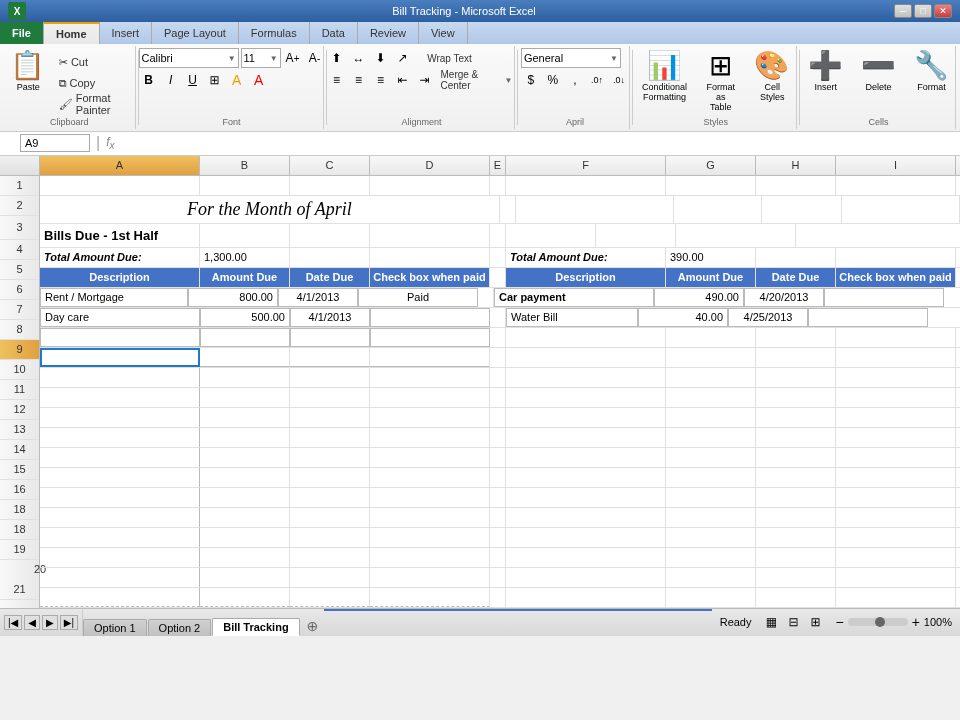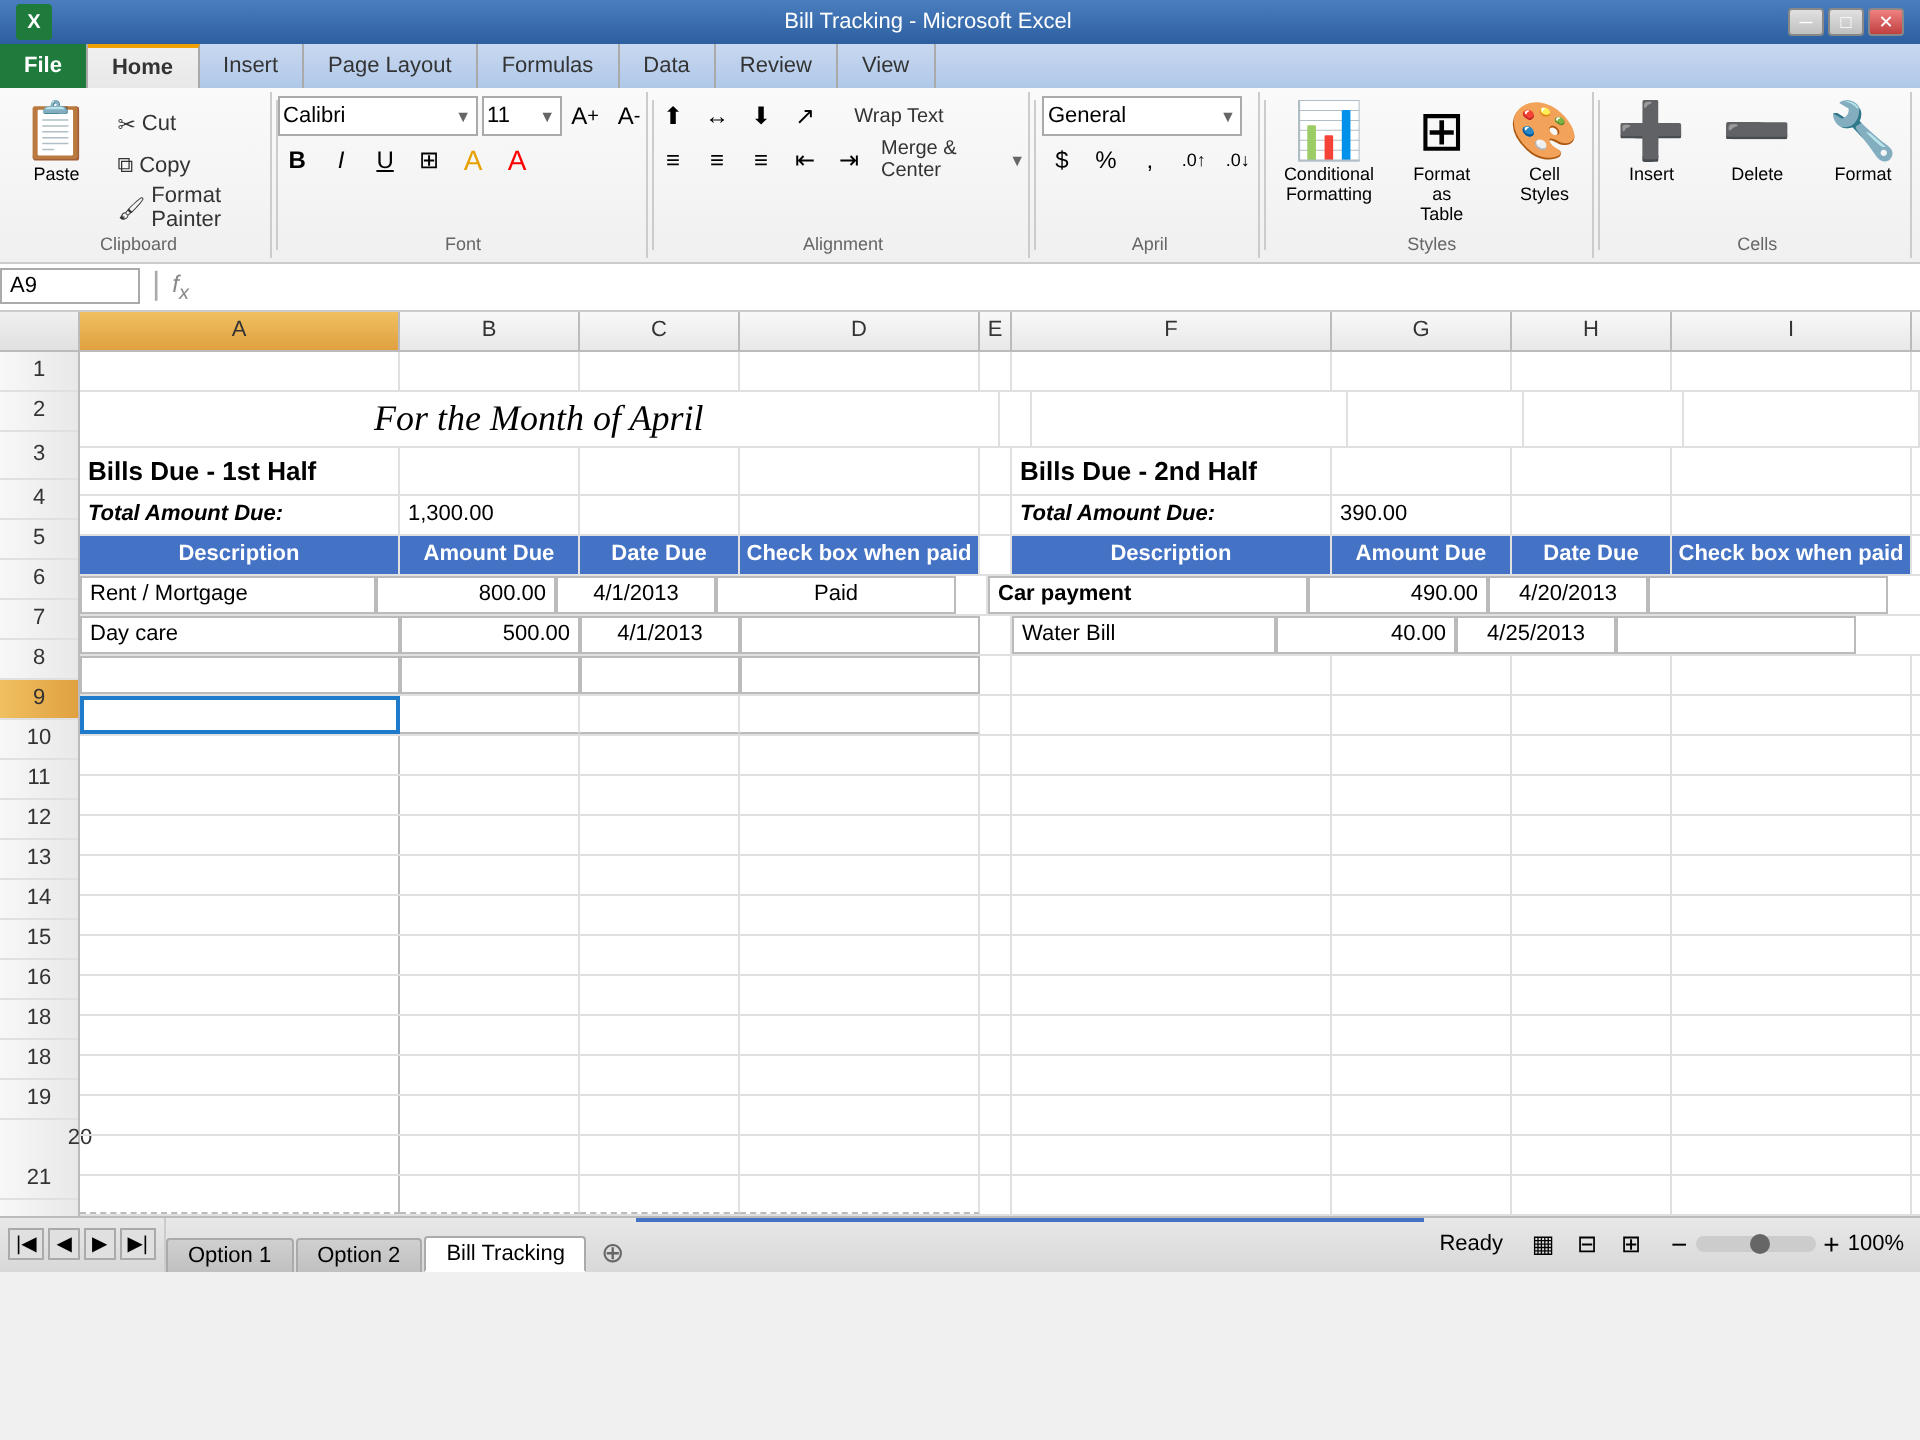--- a/index.html
+++ b/index.html
@@ -94,21 +94,21 @@
     .select-box-sm { min-width: 40px; }
     .select-arrow { font-size: 8px; color: #666; }
 
     
     .formula-bar {
       display: flex;
       align-items: center;
       height: 24px;
       background: white;
       border-bottom: 1px solid #ccc;
-      padding: 0 0;
+      padding: 0 20px;
       gap: 4px;
     }
     .cell-ref-box {
       width: 70px;
       height: 18px;
       border: 1px solid #aaa;
       padding: 1px 4px;
       font-size: 11px;
       display: flex;
       align-items: center;
@@ -201,21 +201,21 @@
       padding: 2px 10px;
       background: linear-gradient(to bottom, #d0d0d0, #c0c0c0);
       border: 1px solid #aaa;
       border-bottom: none;
       cursor: pointer;
       font-size: 11px;
       border-radius: 2px 2px 0 0;
     }
     .sheet-tab.active {
       background: white;
-      font-weight: normal;
+      font-weight: bold;
       border-bottom: 1px solid white;
       margin-top: 36px;
     }
     .tab-nav-btn { cursor: pointer; padding: 1px 3px; border: 1px solid #aaa; background: #e0e0e0; font-size: 10px; }
 
     .status-right { display: flex; gap: 10px; align-items: center; }
     .zoom-area { display: flex; align-items: center; gap: 4px; }
     .zoom-slider { width: 60px; height: 8px; background: #ccc; border-radius: 4px; position: relative; cursor: pointer; }
     .zoom-thumb { width: 10px; height: 10px; background: #666; border-radius: 50%; position: absolute; top: -1px; left: 45%; }
 
@@ -503,23 +503,20 @@
         </div>
 
         <div class="grid-row" style="height:24px;">
           <div class="grid-cell bold" style="width:160px; font-weight:bold; font-size:13px;">
             <span>Bills Due - 1st Half</span>
           </div>
           <div class="grid-cell" style="width:90px;"></div>
           <div class="grid-cell" style="width:80px;"></div>
           <div class="grid-cell" style="width:120px;"></div>
           <div class="grid-cell" style="width:16px;"></div>
-          <div class="grid-cell bold" style="width:160px; font-weight:bold; font-size:13px;">
-            <span>Bills Due - 2nd Half</span>
-          </div>
           <div class="grid-cell" style="width:90px;"></div>
           <div class="grid-cell" style="width:80px;"></div>
           <div class="grid-cell" style="width:120px;"></div>
         </div>
 
         <div class="grid-row" style="height:20px;">
           <div class="grid-cell" style="width:160px; font-style:italic; font-weight:bold;">
             <span>Total Amount Due:</span>
           </div>
           <div class="grid-cell" style="width:90px;">

